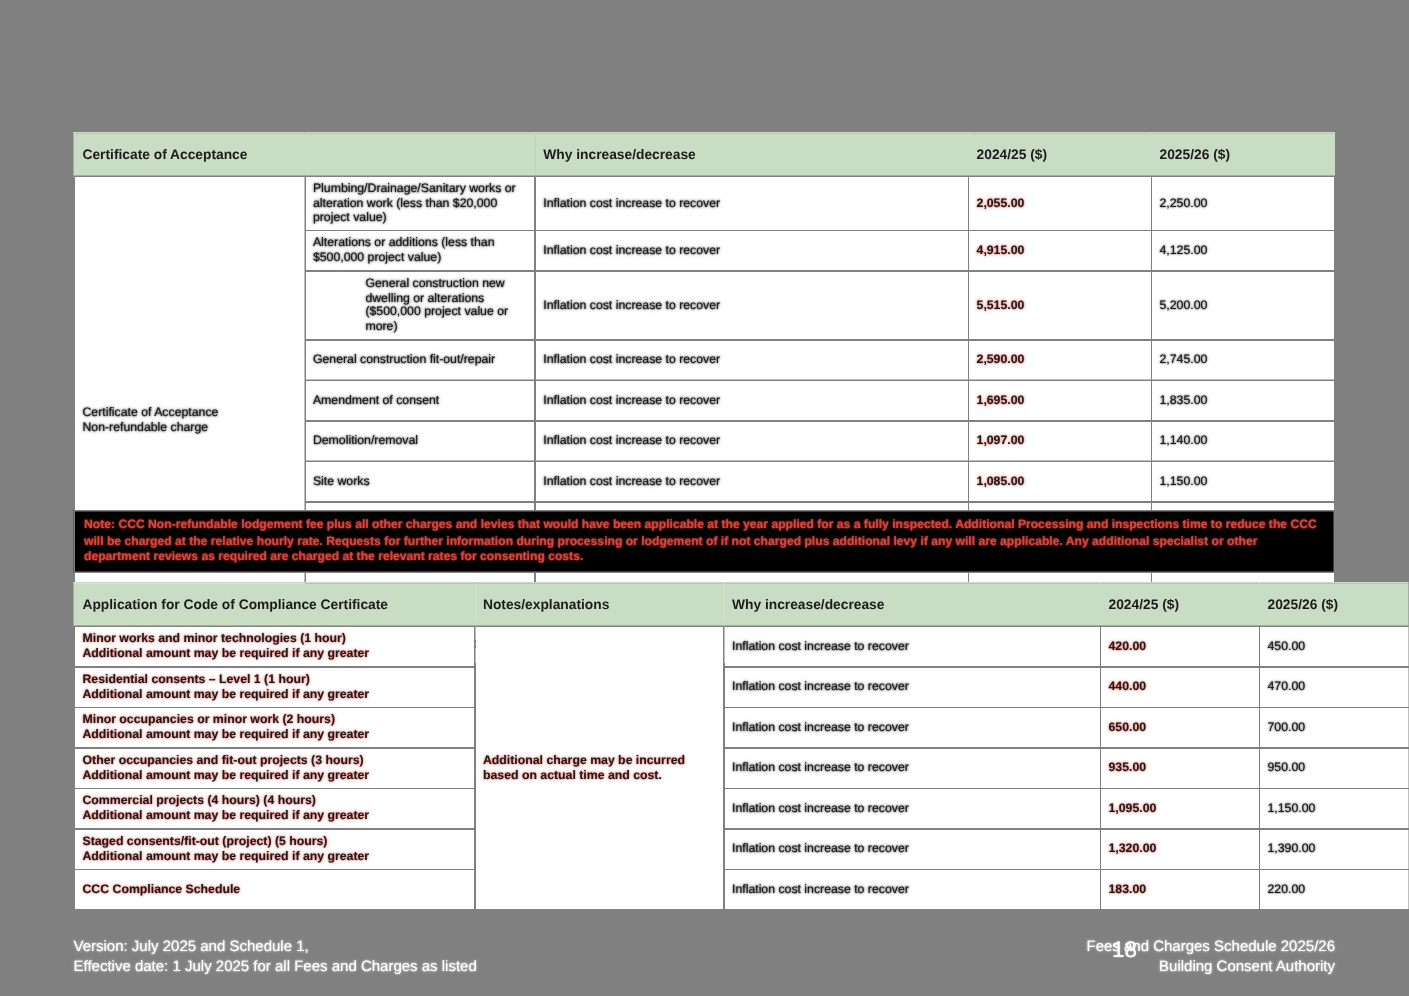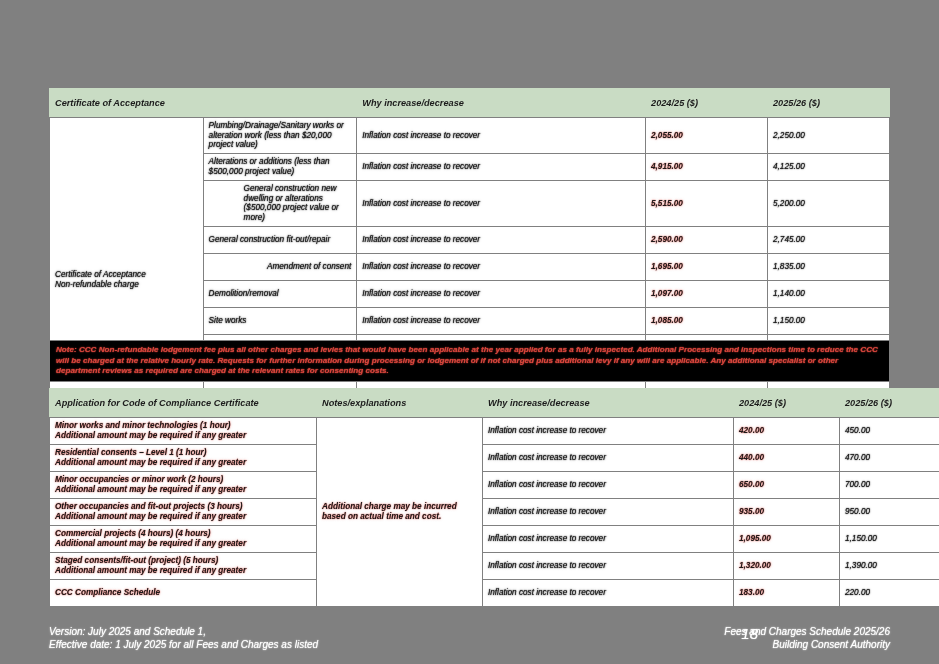--- a/index.html
+++ b/index.html
@@ -9,21 +9,20 @@
     width: 939px;
     height: 664px;
     overflow: hidden;
     font-family: "Liberation Sans", sans-serif;
   }
   .page {
     position: relative;
     width: 807px;
     height: 664px;
     background: #808080;
-    font-style: italic;
   }
   table {
     border-collapse: collapse;
     table-layout: fixed;
   }
   .tbl {
     position: absolute;
     width: 841px;
     left: 49px;
   }
@@ -182,21 +181,21 @@
         </tr>
         <tr class="body-row">
           <td class="cell-dark blurred" style="width: 155px;">
             <div>General construction fit-out/repair</div>
           </td>
           <td class="cell-dark blurred">Inflation cost increase to recover</td>
           <td class="money">2,590.00</td>
           <td class="money plain">2,745.00</td>
         </tr>
         <tr class="body-row">
-          <td class="cell-dark blurred" style="width: 155px; text-align: right;">
+          <td class="cell-dark blurred" style="width: 155px;">
             <div>Amendment of consent</div>
           </td>
           <td class="cell-dark blurred">Inflation cost increase to recover</td>
           <td class="money">1,695.00</td>
           <td class="money plain">1,835.00</td>
         </tr>
         <tr class="body-row">
           <td class="cell-dark blurred" style="width: 155px;">
             <div>Demolition/removal</div>
           </td>

